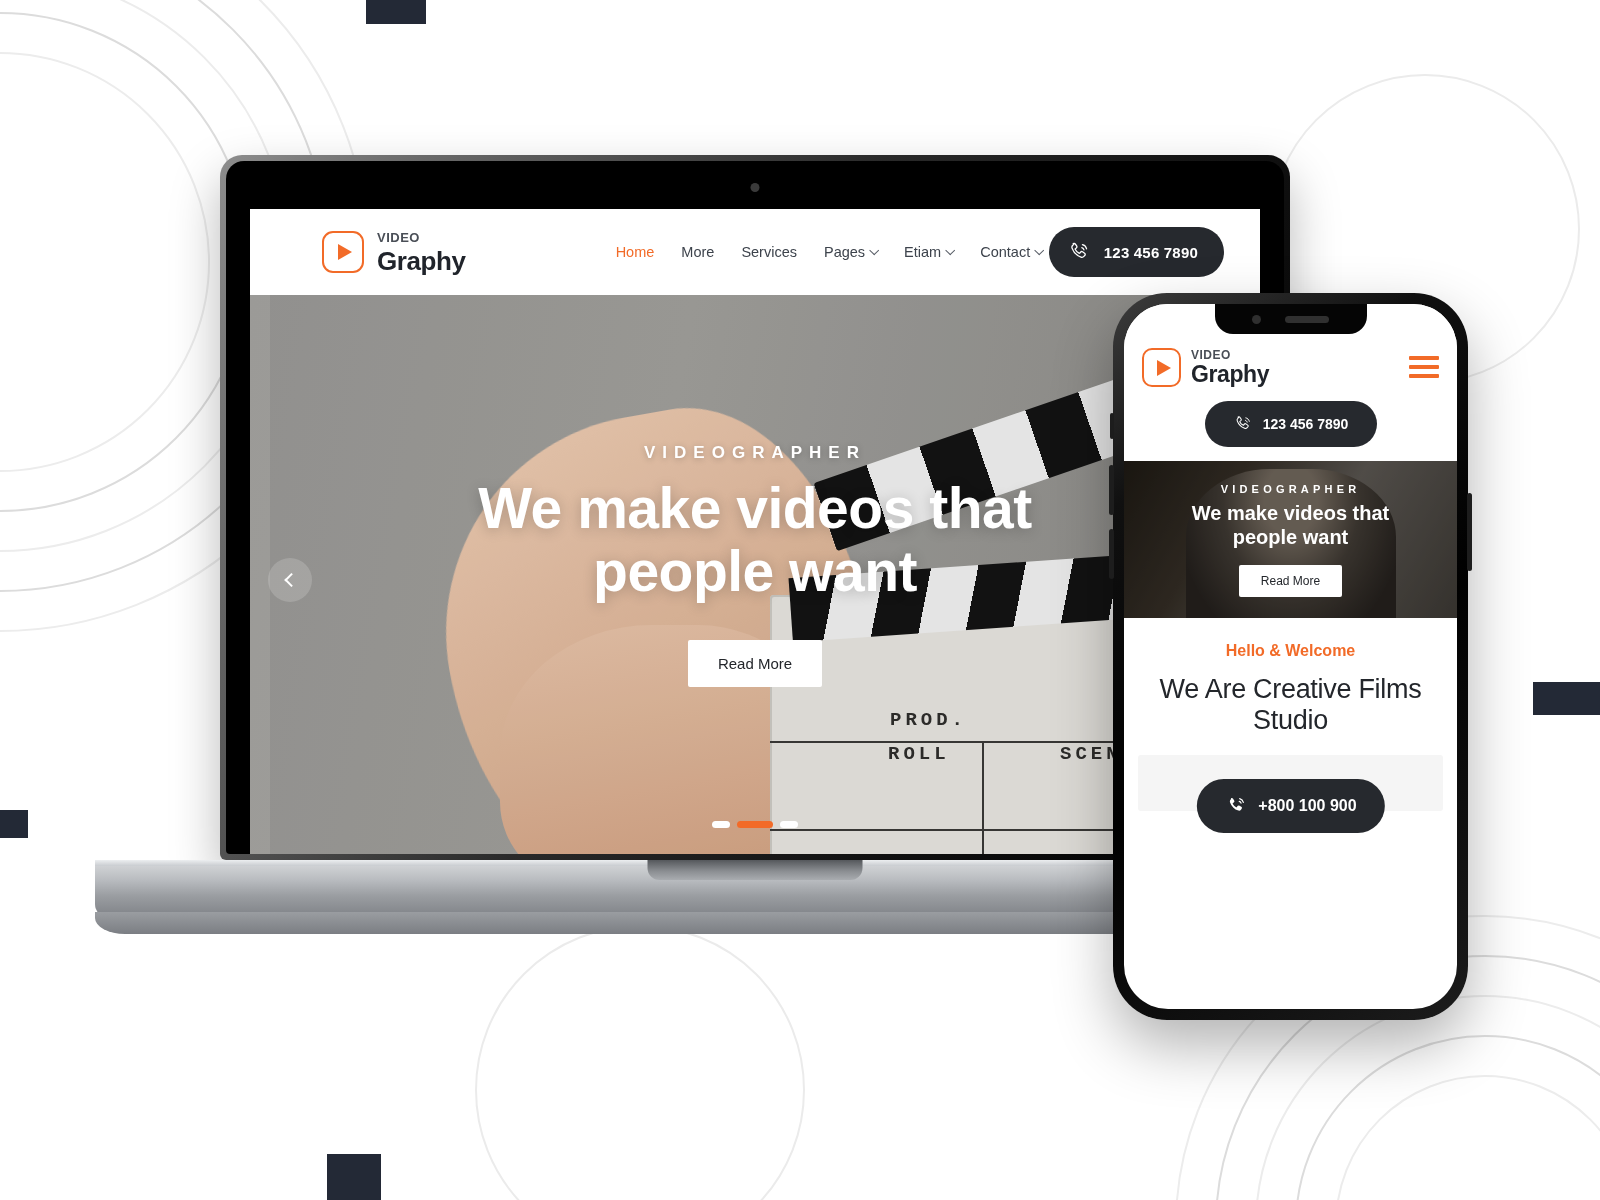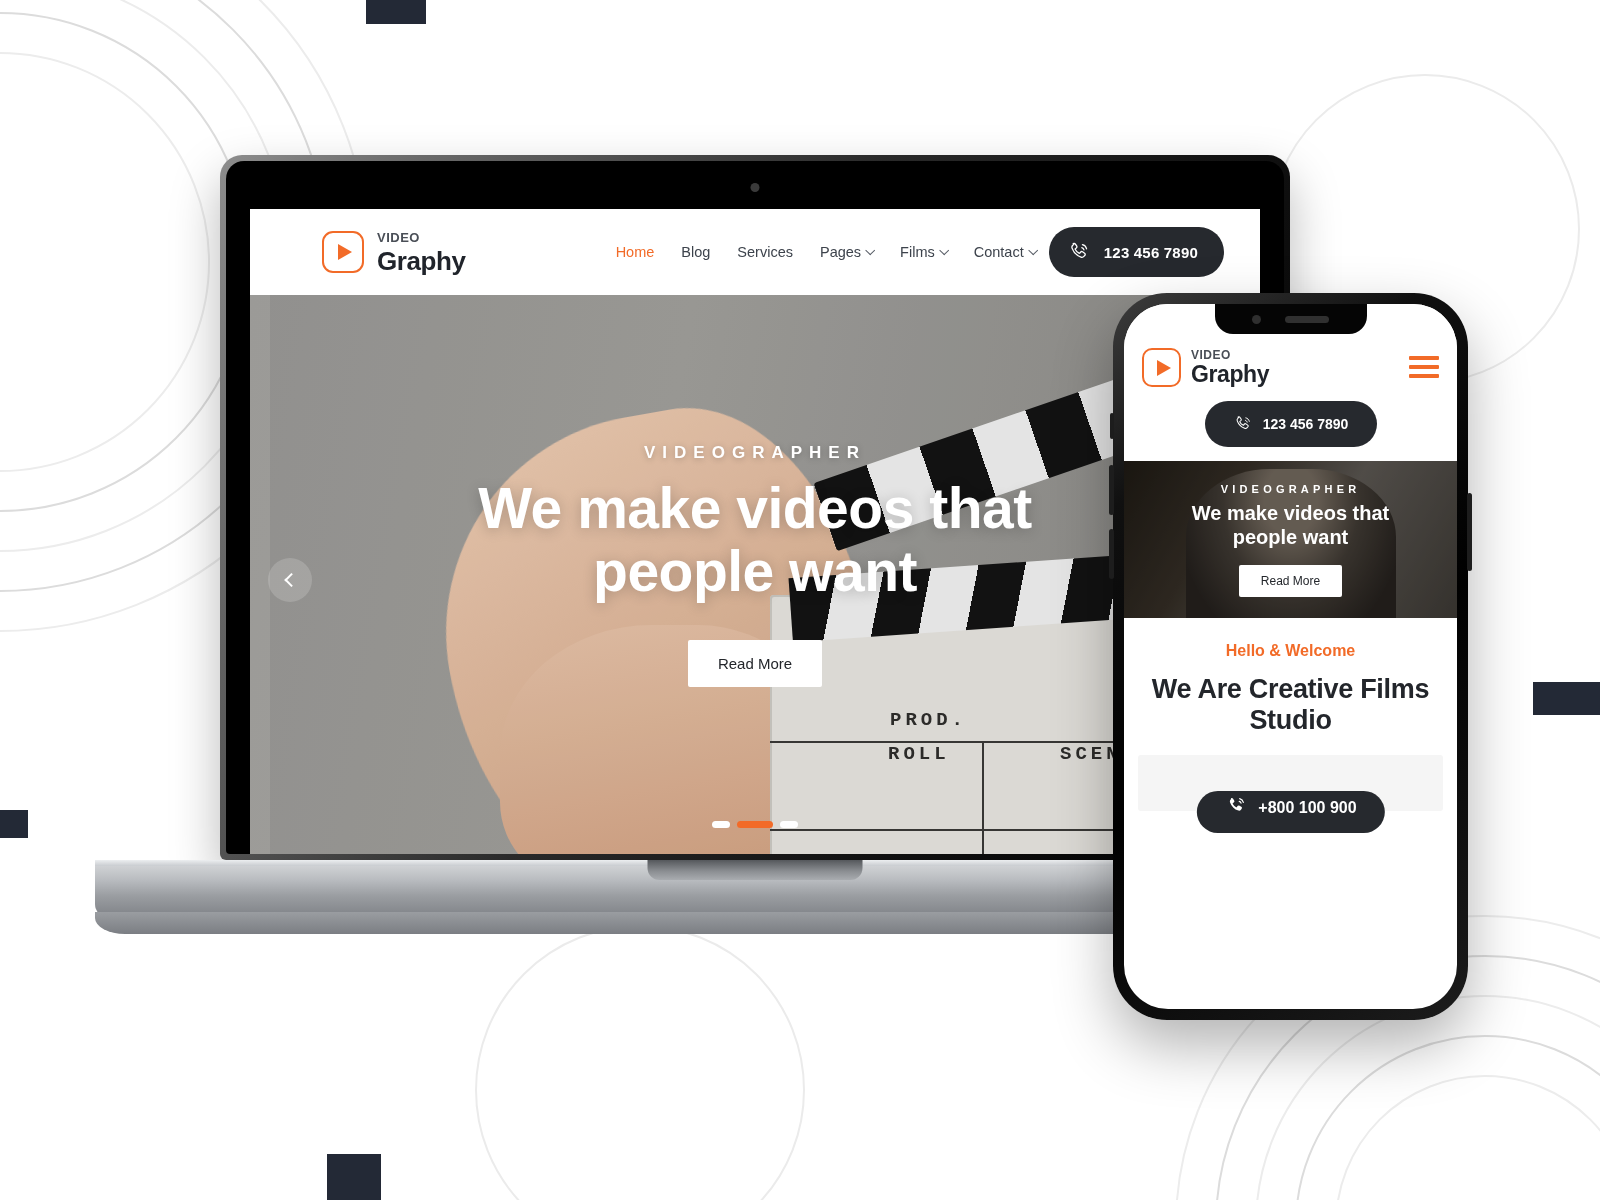--- a/index.html
+++ b/index.html
@@ -276,35 +276,35 @@
     line-height: 1.2; text-align: center; max-width: 250px;
   }
   .ph-readmore {
     position: relative; margin-top: 16px; background: #fff; color: #23262b;
     font-size: 12px; padding: 9px 22px; border-radius: 2px;
   }
 
   .ph-about { background: #fff; padding: 24px 14px 0; text-align: center; }
   .ph-hello { color: #f26b28; font-size: 16px; font-weight: 800; margin-bottom: 14px; }
   .ph-h2 {
-    color: #23262b; font-size: 27px; font-weight: 700; line-height: 1.16;
+    color: #23262b; font-size: 27px; font-weight: 400; line-height: 1.16;
     letter-spacing: -.3px; margin-bottom: 18px;
   }
   .ph-card {
     background: #f5f5f5; border-radius: 3px; padding: 22px 16px 34px;
     position: relative;
   }
   .ph-card p {
     color: #4c5058; font-size: 13.5px; line-height: 2.1; text-align: center;
   }
   .ph-call {
     position: absolute; left: 50%; transform: translateX(-50%); bottom: -22px;
     background: #26292e; color: #fff; border-radius: 40px;
-    height: 42px; padding: 16px 28px;
-    display: flex; align-items: flex-end; gap: 12px;
+    height: 54px; padding: 16px 28px;
+    display: flex; align-items: center; gap: 12px;
     font-size: 16px; font-weight: 700; white-space: nowrap;
   }
 </style>
 </head>
 <body>
 
 <div class="stage">
 
   <div class="deco">
     <div class="ring soft" style="left:-210px;top:52px;width:420px;height:420px;"></div>
@@ -344,31 +344,31 @@
                 <div class="brand-top">VIDEO</div>
                 <div class="brand-bottom">Graphy</div>
               </div>
             </div>
 
             <div class="nav">
               <div class="nav-item active">
                 <span>Home</span>
               </div>
               <div class="nav-item">
-                <span>Blog</span>
+                <span>More</span>
               </div>
               <div class="nav-item">
                 <span>Services</span>
               </div>
               <div class="nav-item">
                 <span>Pages</span>
                 <span class="chev"></span>
               </div>
               <div class="nav-item">
-                <span>Films</span>
+                <span>Etiam</span>
                 <span class="chev"></span>
               </div>
               <div class="nav-item">
                 <span>Contact</span>
                 <span class="chev"></span>
               </div>
             </div>
 
             <div class="phone-btn">
               <svg class="ring-ico" viewBox="0 0 24 24" fill="none">

